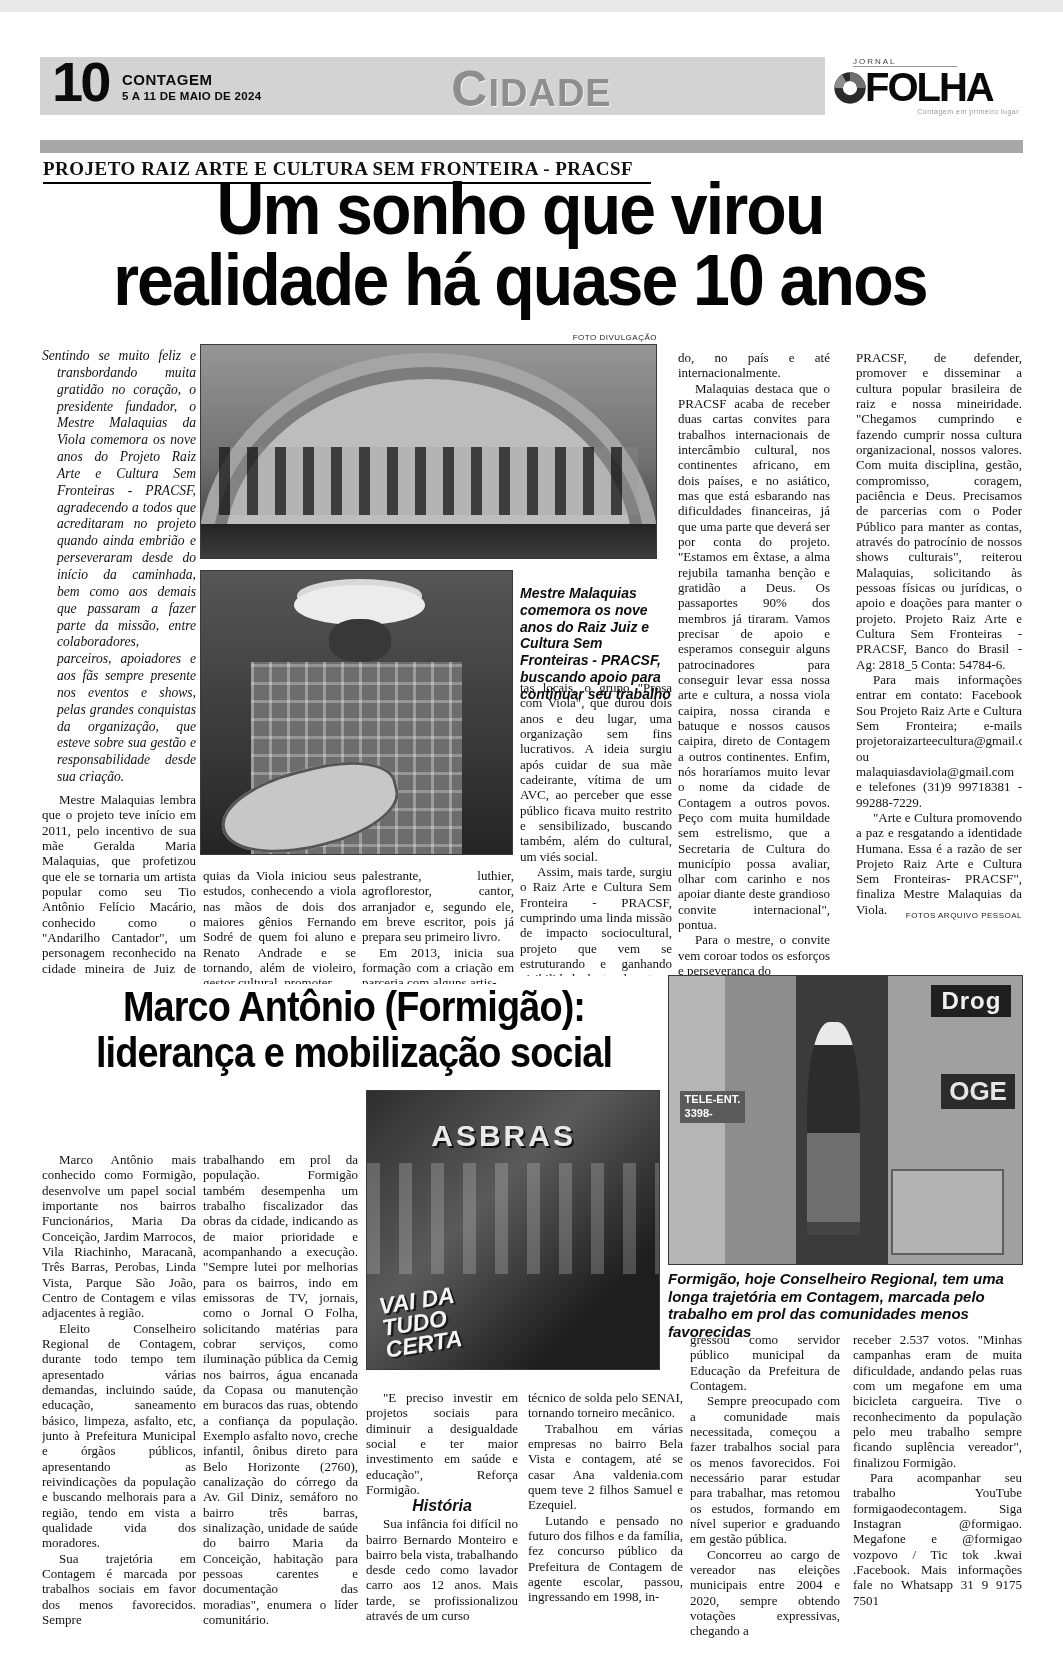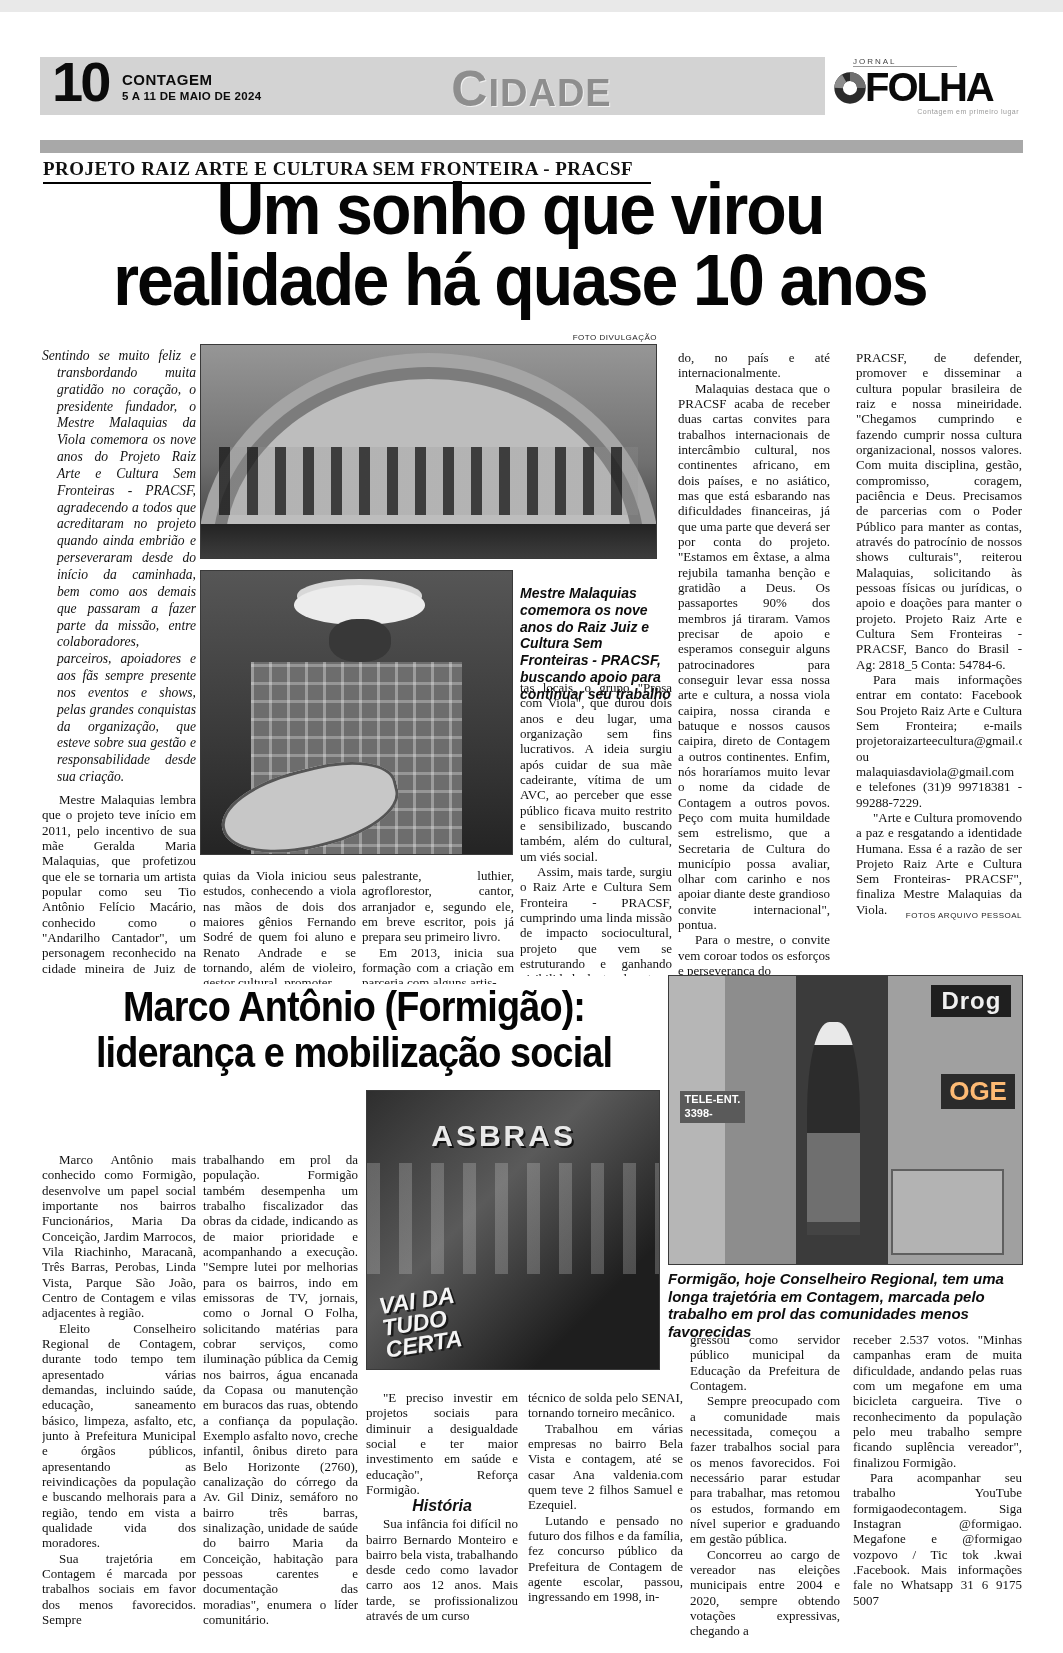--- a/index.html
+++ b/index.html
@@ -69,21 +69,21 @@
                background:repeating-linear-gradient(90deg,rgba(205,205,205,.28) 0 13px,transparent 13px 32px);}
   .ph3-banner{position:absolute;top:10%;left:22%;color:#e9e9e9;
               font:bold 30px "Liberation Sans",sans-serif;letter-spacing:3px;text-shadow:2px 2px 0 #111;}
   .ph3-shirt{position:absolute;left:5%;bottom:5%;transform:rotate(-9deg);color:#f4f4f4;
              font-family:"Liberation Sans",sans-serif;font-weight:bold;font-style:italic;
              font-size:23px;line-height:.95;text-shadow:2px 2px 0 #1a1a1a;}
   .photo4{left:668px;top:963px;width:355px;height:290px;
           background:linear-gradient(90deg,#b6b6b6 0 16%,#8d8d8d 16% 36%,#3b3b3b 36% 62%,#a0a0a0 62% 100%);}
   .ph4-sign1{position:absolute;right:3%;top:3%;color:#f0f0f0;background:#1f1f1f;
              font:bold 24px "Liberation Sans",sans-serif;padding:2px 10px;letter-spacing:1px;text-align:center;}
-  .ph4-sign2{position:absolute;right:2%;top:34%;color:#fdba74;background:#2b2b2b;
+  .ph4-sign2{position:absolute;right:2%;top:34%;color:#e5e5e5;background:#2b2b2b;
              font:bold 26px "Liberation Sans",sans-serif;padding:2px 8px;}
   .ph4-tele{position:absolute;left:3%;top:40%;color:#fff;background:#5a5a5a;
             font:bold 11px "Liberation Sans",sans-serif;padding:2px 5px;line-height:1.25;}
   .ph4-man{position:absolute;left:39%;top:16%;width:15%;height:74%;border-radius:42% 42% 0 0;
            background:linear-gradient(180deg,#e9e9e9 0 11%,#2c2c2c 11% 52%,#6f6f6f 52% 94%,#444 94%);}
   .ph4-boxes{position:absolute;right:5%;bottom:3%;width:32%;height:30%;background:#b3b3b3;
              box-shadow:inset 0 0 0 2px #5f5f5f, inset -22px 0 0 -20px #5f5f5f;}
 
   
   .photo-cap{position:absolute;font-family:"Liberation Sans",sans-serif;font-weight:bold;
@@ -241,16 +241,16 @@
     <p>Trabalhou em várias empresas no bairro Bela Vista e contagem, até se casar Ana valdenia.com quem teve 2 filhos Samuel e Ezequiel.</p>
     <p>Lutando e pensado no futuro dos filhos e da família, fez concurso público da Prefeitura de Contagem de agente escolar, passou, ingressando em 1998, in-</p>
   </div>
   <div class="col a2col5">
     <p class="cont">gressou como servidor público municipal da Educação da Prefeitura de Contagem.</p>
     <p>Sempre preocupado com a comunidade mais necessitada, começou a fazer trabalhos social para os menos favorecidos. Foi necessário parar estudar para trabalhar, mas retomou os estudos, formando em nível superior e graduando em gestão pública.</p>
     <p>Concorreu ao cargo de vereador nas eleições municipais entre 2004 e 2020, sempre obtendo votações expressivas, chegando a</p>
   </div>
   <div class="col a2col6">
     <p class="cont">receber 2.537 votos. "Minhas campanhas eram de muita dificuldade, andando pelas ruas com um megafone em uma bicicleta cargueira. Tive o reconhecimento da população pelo meu trabalho sempre ficando suplência vereador", finalizou Formigão.</p>
-    <p>Para acompanhar seu trabalho YouTube formigaodecontagem. Siga Instagran @formigao. Megafone e @formigao vozpovo / Tic tok .kwai .Facebook. Mais informações fale no Whatsapp 31 6 9175 5007</p>
+    <p>Para acompanhar seu trabalho YouTube formigaodecontagem. Siga Instagran @formigao. Megafone e @formigao vozpovo / Tic tok .kwai .Facebook. Mais informações fale no Whatsapp 31 9 9175 7501</p>
   </div>
 
 </div>
 
 </body></html>

